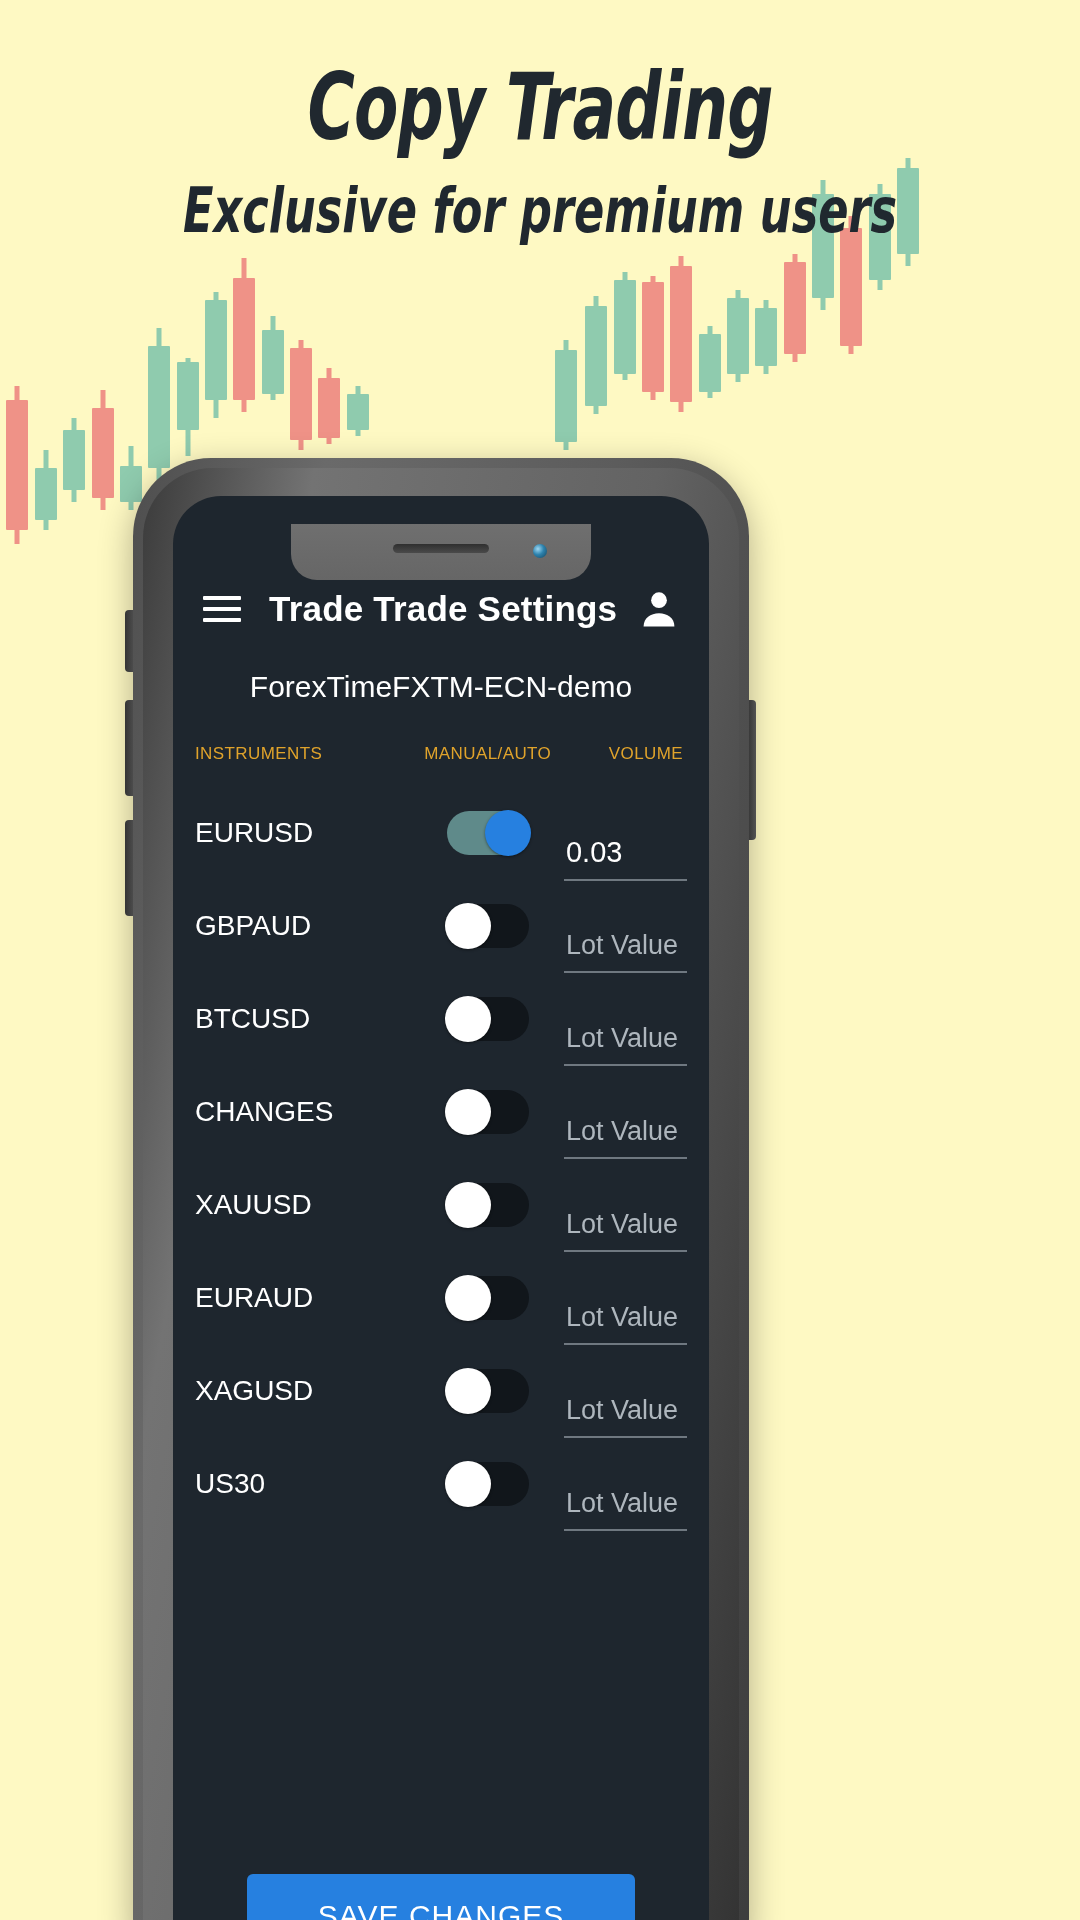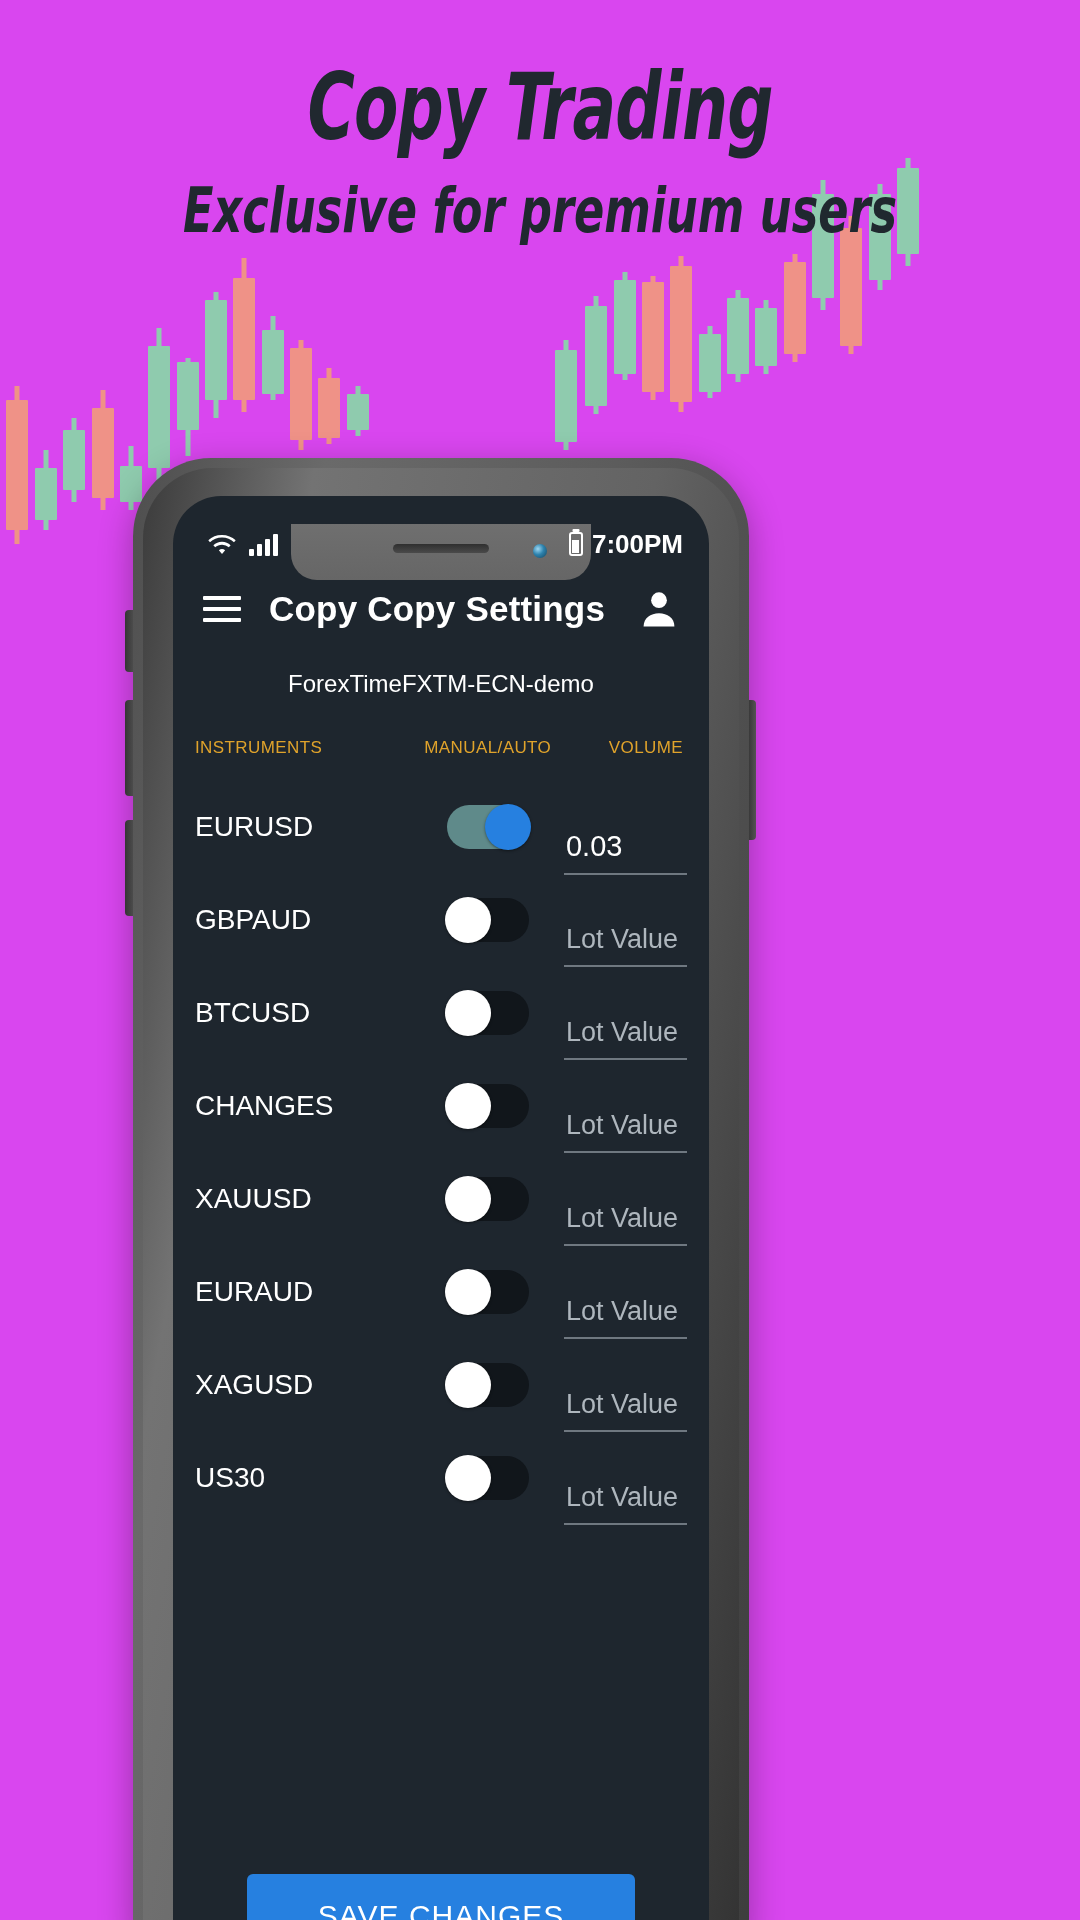--- a/index.html
+++ b/index.html
@@ -2,21 +2,21 @@
 <html><head>
 <meta charset="utf-8">
 <style>
   * { box-sizing: border-box; margin: 0; padding: 0; }
   html, body {
     width: 1080px; height: 1920px;
     background: #f2f2f2;
     font-family: "Liberation Sans", sans-serif;
     overflow: hidden;
   }
-  #root { position: relative; width: 1080px; height: 1920px; background: #d946ef; overflow: hidden; }
+  #root { position: relative; width: 1080px; height: 1920px; background: #fef9c3; overflow: hidden; }
 
   
   #candles { position: absolute; left: 0; top: 150px; width: 1080px; height: 560px; }
   .cs { position: absolute; }
   .cs .wick { position: absolute; left: 50%; transform: translateX(-50%); width: 5px; }
   .cs .body { position: absolute; left: 0; width: 100%; border-radius: 1px; }
 
   
   .headline-wrap { position: absolute; left: 0; top: 62px; width: 1080px; text-align: center; z-index: 6; }
   .headline {
@@ -105,21 +105,21 @@
   #hamburger span { display: block; height: 4px; background: #fff; border-radius: 1px; }
   #appbar-title { flex: 1; margin-left: 28px; color: #fff; font-size: 35px; font-weight: 700; letter-spacing: 0.2px; }
   #avatar-icon { width: 44px; height: 44px; }
 
   
   #content { position: absolute; left: 0; top: 152px; width: 100%; bottom: 0; background: #1e262e; }
   .acct-row { display: flex; justify-content: space-between; align-items: center; padding: 20px 26px 6px 26px; }
   .acct-label { color: #e8eaec; font-size: 30px; }
   .acct-value { color: #ffffff; font-size: 30px; }
   .server-row { text-align: center; padding: 22px 0 6px 0; }
-  .server-name { color: #ffffff; font-size: 24px; margin-top: 38px; }
+  .server-name { color: #ffffff; font-size: 30px; margin-top: 38px; }
 
   .col-head { display: flex; align-items: center; padding: 34px 22px 22px 22px; }
   .col-head div { color: #e0a32b; font-size: 17px; letter-spacing: 0.4px; }
   .ch-1 { width: 44%; }
   .ch-2 { width: 31%; text-align: center; }
   .ch-3 { width: 25%; text-align: right; padding-right: 4px; }
 
   .rows { padding: 0 22px; }
   .row { display: flex; align-items: center; height: 93px; }
   .r-name { width: 44%; color: #fff; font-size: 28px; }
@@ -268,47 +268,28 @@
 
   <div id="phone">
     <div id="phone-inner">
       <div id="screen">
 
         <div id="notch">
           <div id="speaker"></div>
           <div id="camera"></div>
         </div>
 
-        <div id="statusbar">
-          <div class="sb-left">
-            <svg width="30" height="24" viewBox="0 0 24 20">
-              <path d="M12 18.4l-2.6-3.2a4 4 0 0 1 5.2 0z" fill="#fff"></path>
-              <path d="M12 10.6c-2.2 0-4.2.8-5.7 2.2L4.8 11a10.2 10.2 0 0 1 14.4 0l-1.5 1.8a8.2 8.2 0 0 0-5.7-2.2z" fill="#fff"></path>
-              <path d="M12 4.6c-3.9 0-7.4 1.5-10 4L.6 6.8A16.2 16.2 0 0 1 12 2.4c4.4 0 8.4 1.7 11.4 4.4L22 8.6a14.2 14.2 0 0 0-10-4z" fill="#fff"></path>
-            </svg>
-            <span class="bars">
-                <i></i>
-                <i></i>
-                <i></i>
-                <i></i>
-              </span>
-          </div>
-          <div class="sb-right">
-            <span class="batt"></span>
-            <span>7:00PM</span>
-          </div>
-        </div>
 
         <div id="appbar">
           <div id="hamburger">
               <span></span>
               <span></span>
               <span></span>
             </div>
-          <div id="appbar-title">Copy Copy Settings</div>
+          <div id="appbar-title">Trade Trade Settings</div>
           <svg id="avatar-icon" viewBox="0 0 24 24">
             <circle cx="12" cy="7.2" r="4.3" fill="#fff"></circle>
             <path d="M3.6 21.5c0-4.6 3.8-7.2 8.4-7.2s8.4 2.6 8.4 7.2z" fill="#fff"></path>
           </svg>
         </div>
 
         <div id="content">
 
 
           <div class="server-row">

